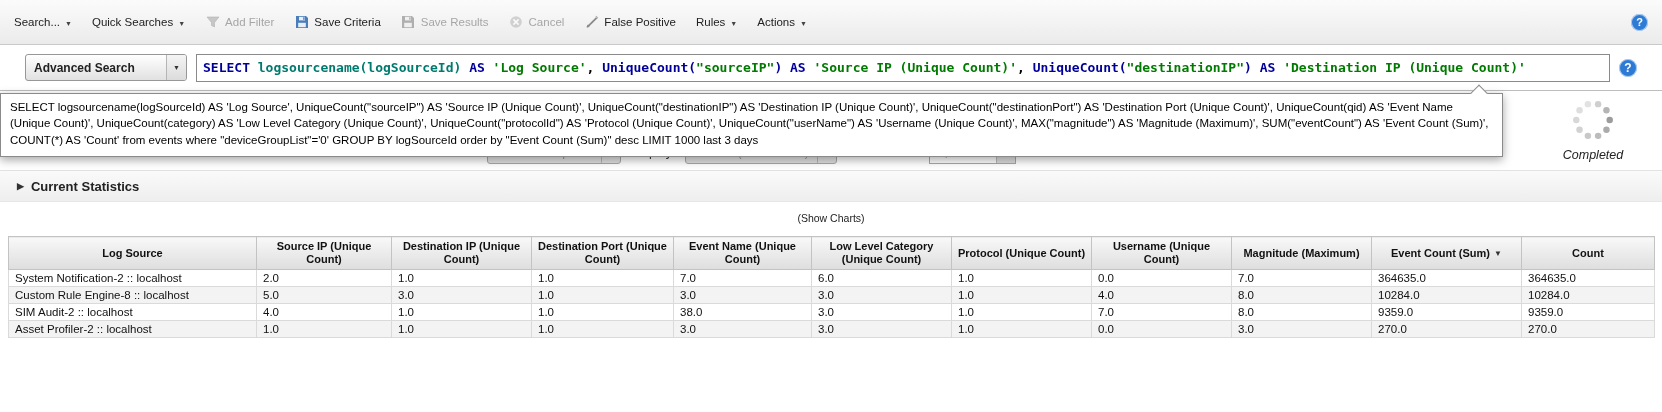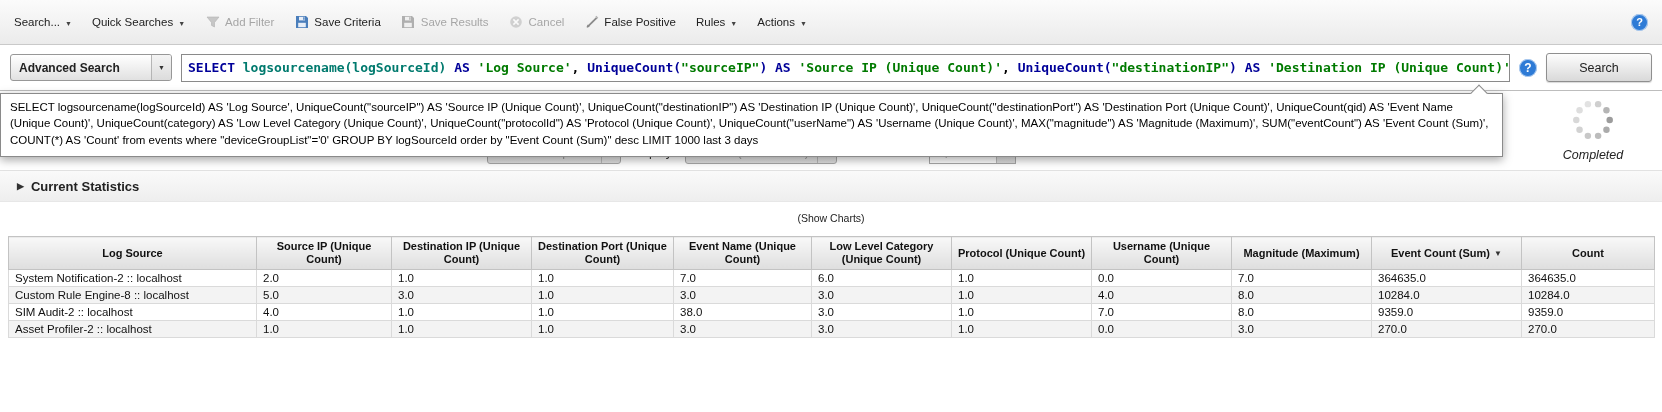--- a/index.html
+++ b/index.html
@@ -25,21 +25,21 @@
   .tb-item.disabled .tb-icon svg { filter:grayscale(1) opacity(.55); }
   .toolbar-right { margin-left:auto; display:flex; align-items:center; }
   .help-circle {
     width:17px; height:17px; border-radius:50%; background:var(--c-help);
     color:#fff; font-size:11px; font-weight:bold; display:flex; align-items:center;
     justify-content:center; box-shadow:0 0 0 1px rgba(255,255,255,.6) inset; cursor:pointer;
   }
 
   
   .search-row {
-    height:46px; display:flex; align-items:center; gap:9px; padding:0 10px;
+    height:46px; display:flex; align-items:center; gap:9px; padding:0 25px;
     background:#fff; border-bottom:1px solid #bdbdbd;
   }
   .mode-select {
     width:162px; height:27px; border:1px solid #979797; border-radius:3px;
     background:linear-gradient(#ffffff,#e1e1e1); display:flex; align-items:center;
     font-size:12px; font-weight:bold; color:#222; cursor:pointer; overflow:hidden;
   }
   .mode-select .mode-label { flex:1; padding:0 8px; white-space:nowrap; }
   .mode-select .dd {
     width:20px; align-self:stretch; border-left:1px solid #b5b5b5;
@@ -214,21 +214,20 @@
   </div>
 </div>
 
 <div class="search-row">
   <div class="mode-select">
     <span class="mode-label">Advanced Search</span>
     <span class="dd">▼</span>
   </div>
   <div class="query-input"><span class="seg-kw">SELECT </span><span class="seg-fn">logsourcename(logSourceId)</span><span class="seg-pl"> </span><span class="seg-kw">AS </span><span class="seg-str">'Log Source'</span><span class="seg-pl">, </span><span class="seg-kw">UniqueCount(</span><span class="seg-str">"sourceIP"</span><span class="seg-kw">) </span><span class="seg-kw">AS </span><span class="seg-str">'Source IP (Unique Count)'</span><span class="seg-pl">, </span><span class="seg-kw">UniqueCount(</span><span class="seg-str">"destinationIP"</span><span class="seg-kw">) </span><span class="seg-kw">AS </span><span class="seg-str">'Destination IP (Unique Count)'</span></div>
   <div class="help-circle query-help">?</div>
-  <div class="search-btn">Search</div>
 </div>
 
 <div class="results-controls">
   <span class="ctl-label">View:</span>
   <div class="ctl-select">
     <span class="val">Select An Option:</span>
     <span class="dd">▼</span>
   </div>
   <span class="ctl-label">Display:</span>
   <div class="ctl-select">

